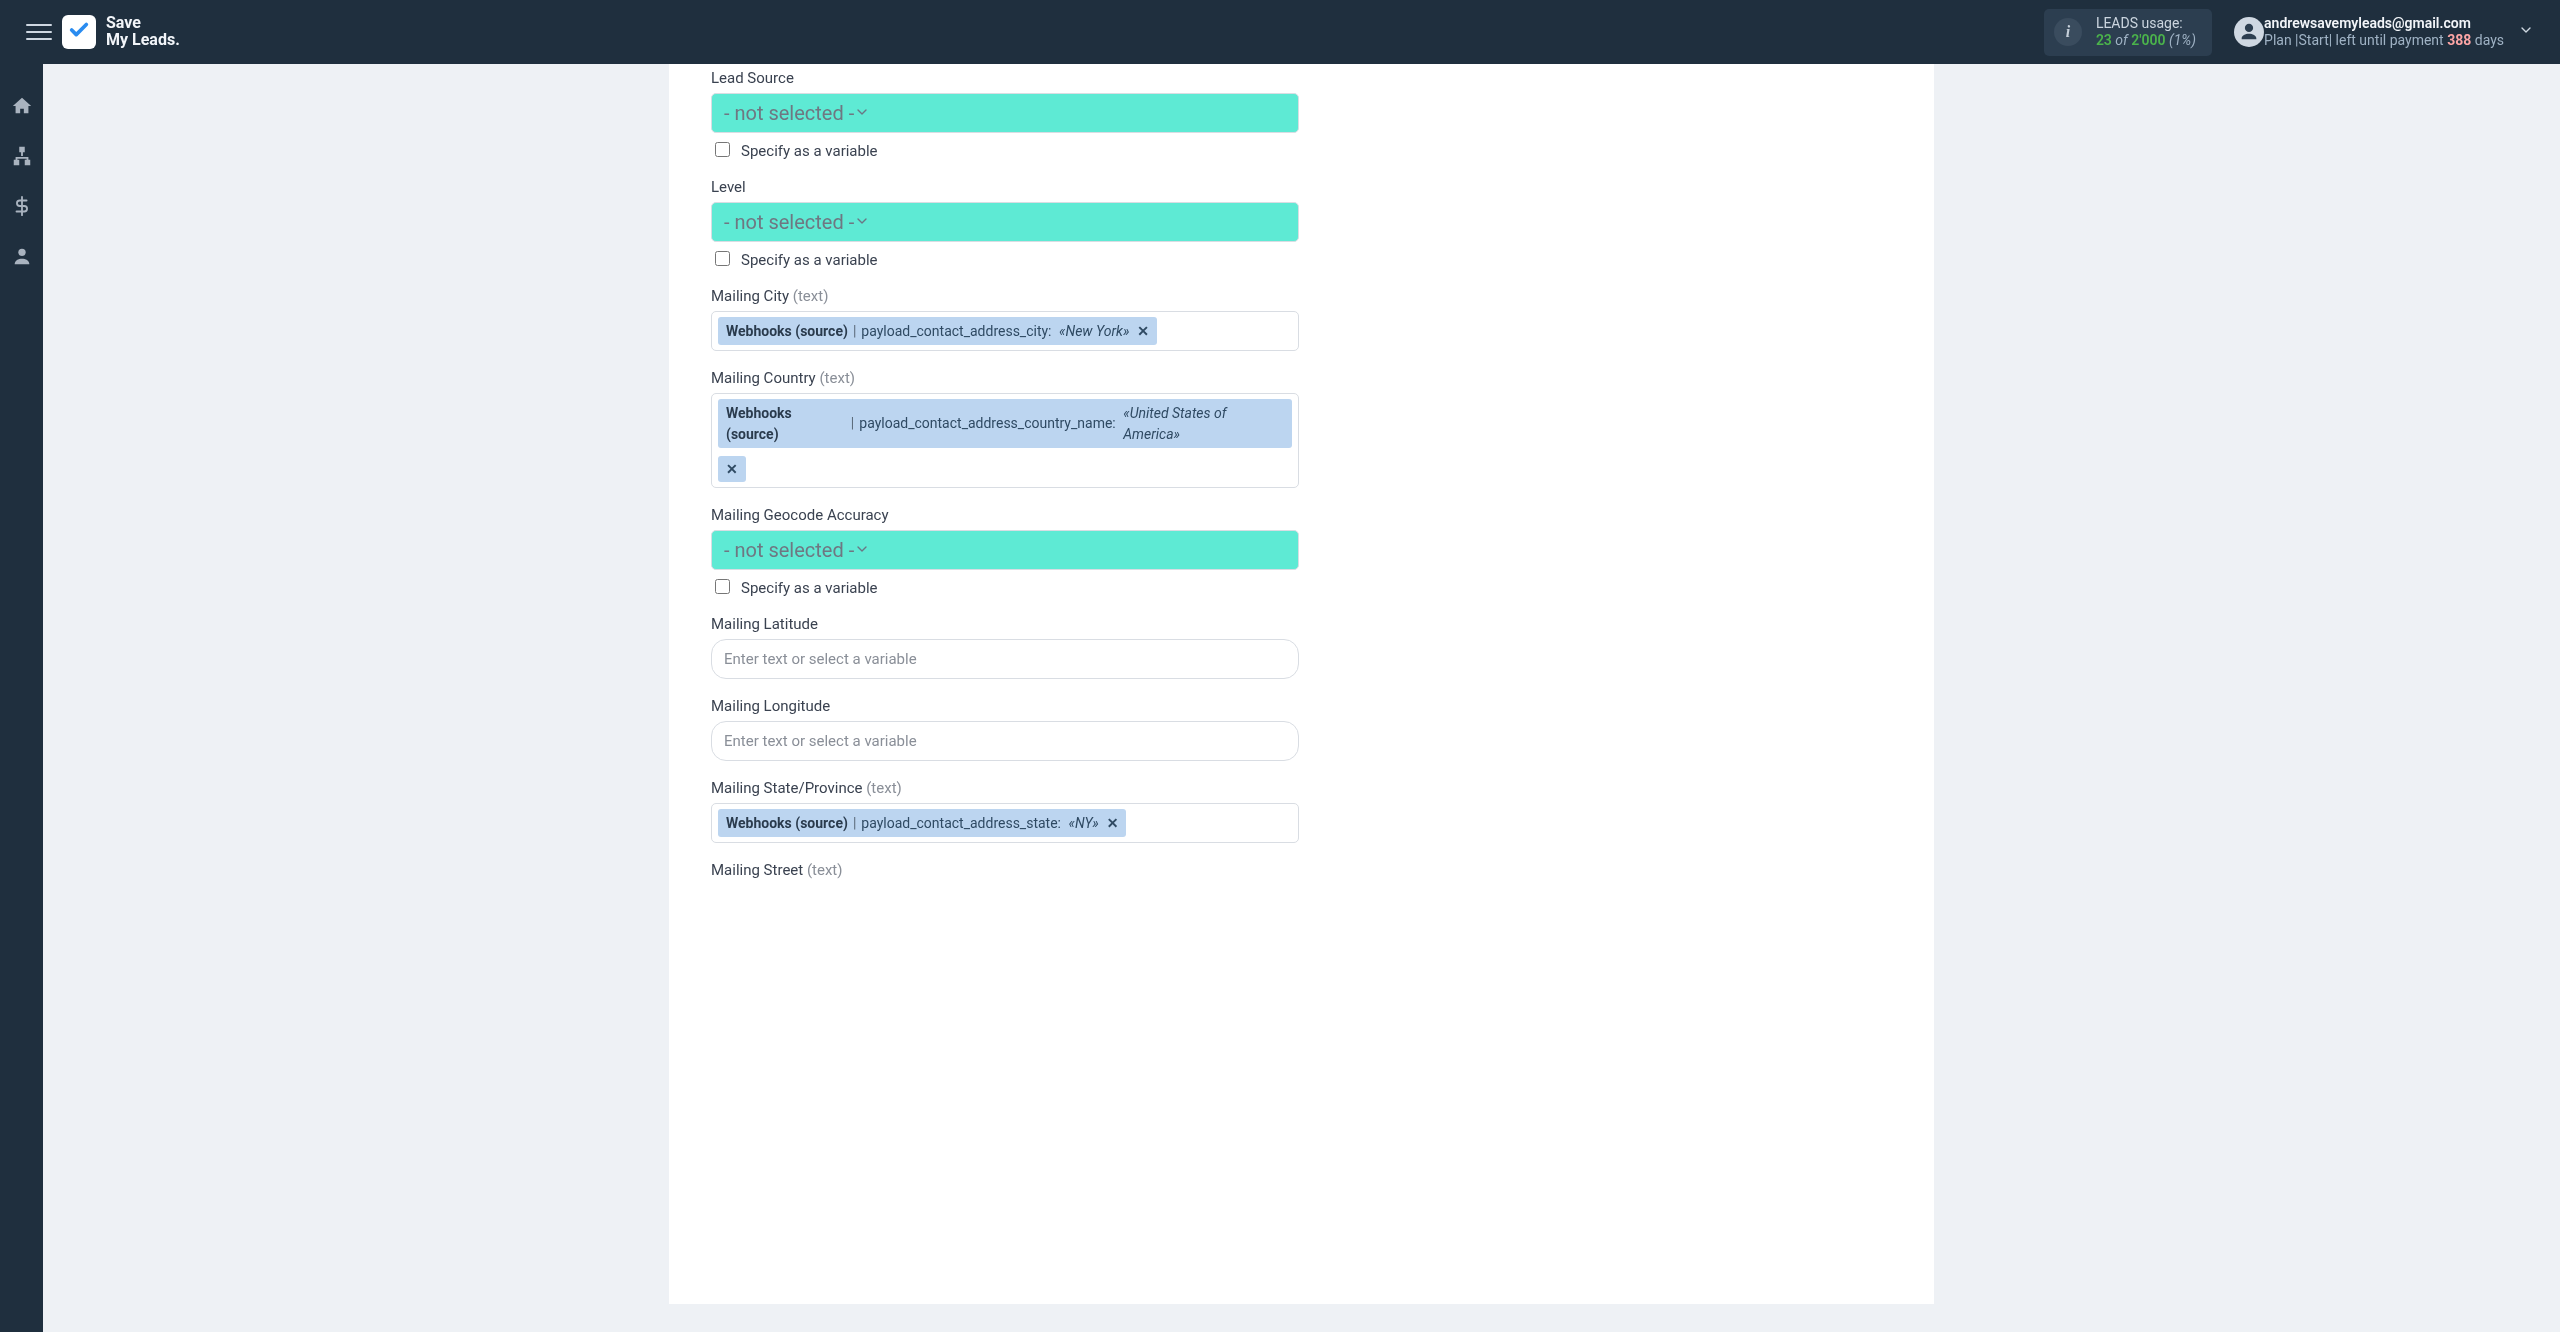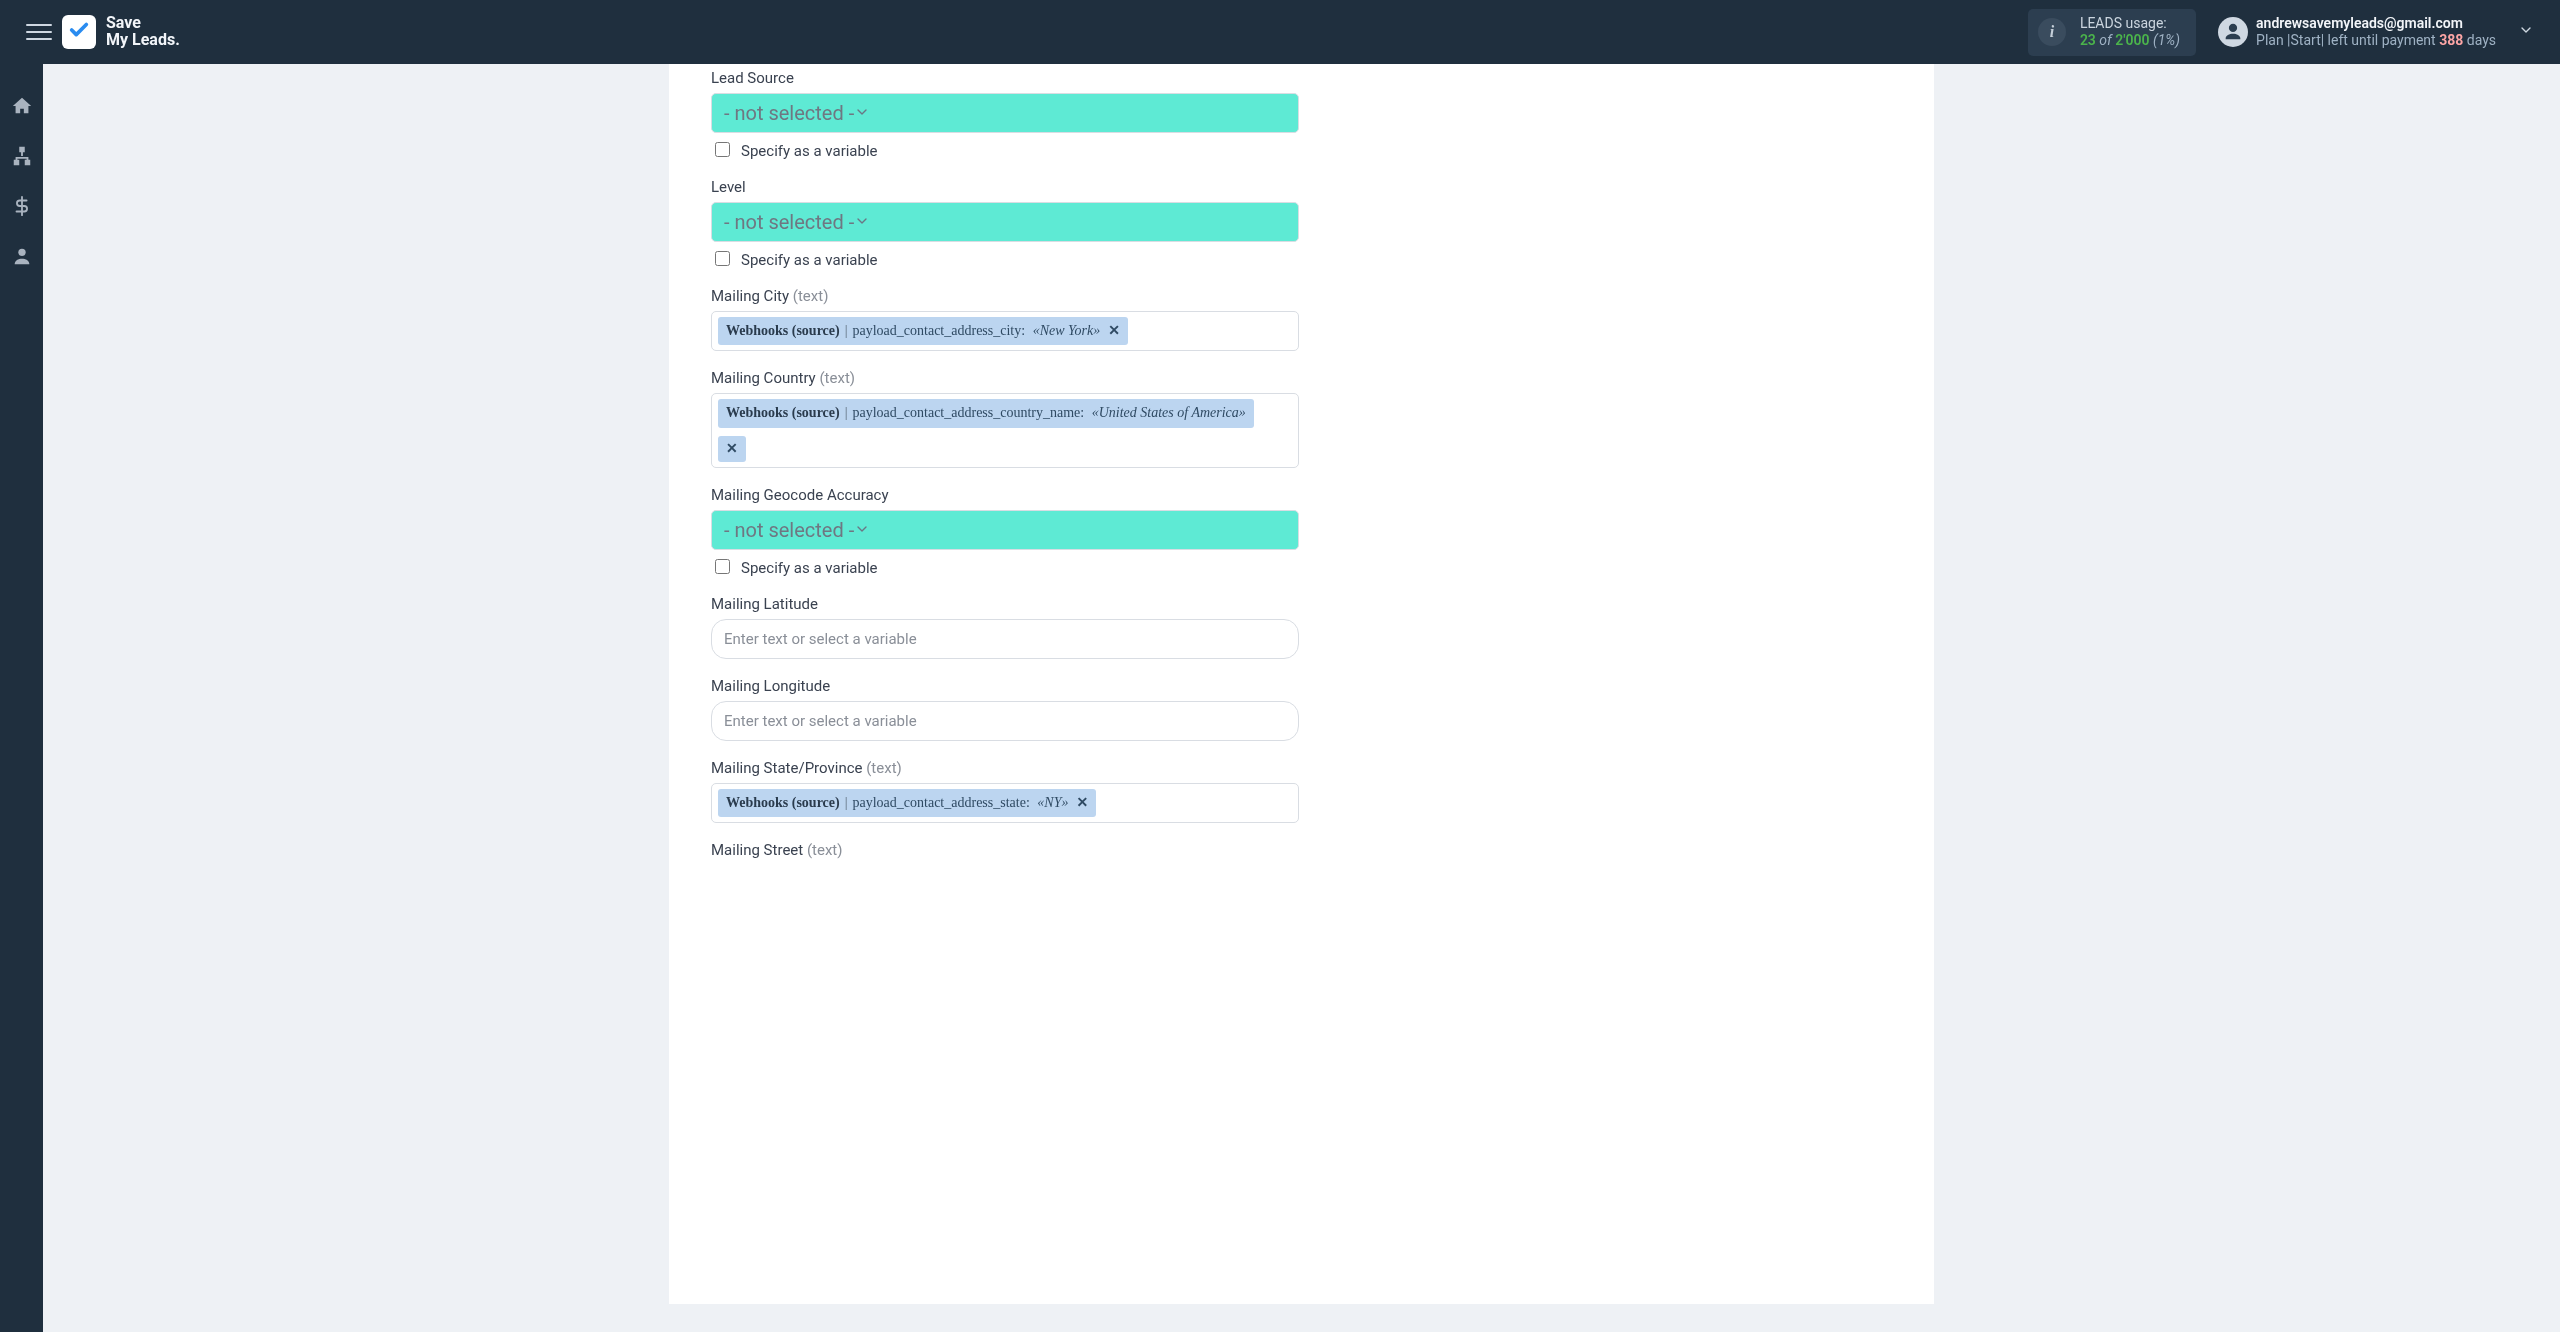--- a/index.html
+++ b/index.html
@@ -60,21 +60,21 @@
   }
   .leads-usage .info-circle{
     width:28px;height:28px;border-radius:50%;background:#3a4c5e;color:#c5cfd9;
     display:flex;align-items:center;justify-content:center;font-style:italic;font-weight:700;font-family:serif;font-size:16px;
   }
   .leads-usage .line2 .used{color:var(--green);font-weight:600;}
   .leads-usage .line2 .of{color:#9fb2c4;font-style:italic;}
   .leads-usage .line2 .total{color:var(--green);font-weight:600;margin-top:18px;}
   .leads-usage .line2 .pct{color:#9fb2c4;font-style:italic;}
   .account{
-    display:flex;align-items:center;gap:8px;margin-left:22px;color:#dfe6ee;cursor:pointer;
+    display:flex;align-items:center;gap:0;margin-left:22px;color:#dfe6ee;cursor:pointer;
   }
   .avatar{
     width:30px;height:30px;border-radius:50%;background:#cfd8e2;display:flex;align-items:center;justify-content:center;
   }
   .avatar svg{width:22px;height:22px;fill:#2c3e50;}
   .account-text{line-height:1.2;font-size:14px;}
   .account-text .email{color:#f2f5f9;font-weight:600;}
   .account-text .plan{color:#9fb2c4;}
   .account-text .plan b{color:#fca5a5;font-weight:700;margin-top:12px;}
   .caret-down{margin-left:14px;}
@@ -115,21 +115,21 @@
   .chk-row{margin-top:6px;display:flex;align-items:flex-end;gap:8px;font-size:15px;color:#3a4250;}
   .chk-row input{width:15px;height:15px;}
   .input{
     min-height:40px;border:1px solid var(--border);border-radius:5px;background:#fff;
     padding:5px 6px;display:flex;flex-wrap:wrap;align-items:center;gap:4px;font-size:15px;
   }
   .input.empty{padding:0 12px;color:var(--muted);align-items:center;border-radius:15px;}
   .token{
     background:var(--token-bg);color:var(--token-text);
     border-radius:3px;padding:4px 8px;display:inline-flex;align-items:center;gap:2px;
-    font-size:14px;line-height:1.45;font-family:Liberation Serif, serif;
+    font-size:14px;line-height:1.45;
   }
   .token b{font-weight:700;}
   .token .sep{padding:0 3px;color:#5b6a7a;}
   .token .path{color:#2f4a63;}
   .token .val{font-style:italic;color:#2f4a63;}
   .token .x{
     margin-left:6px;font-weight:700;cursor:pointer;color:#2f4a63;
   }
   .token-nl{flex-basis:100%;height:0;}
   .token.x-only{padding:3px 8px;}

